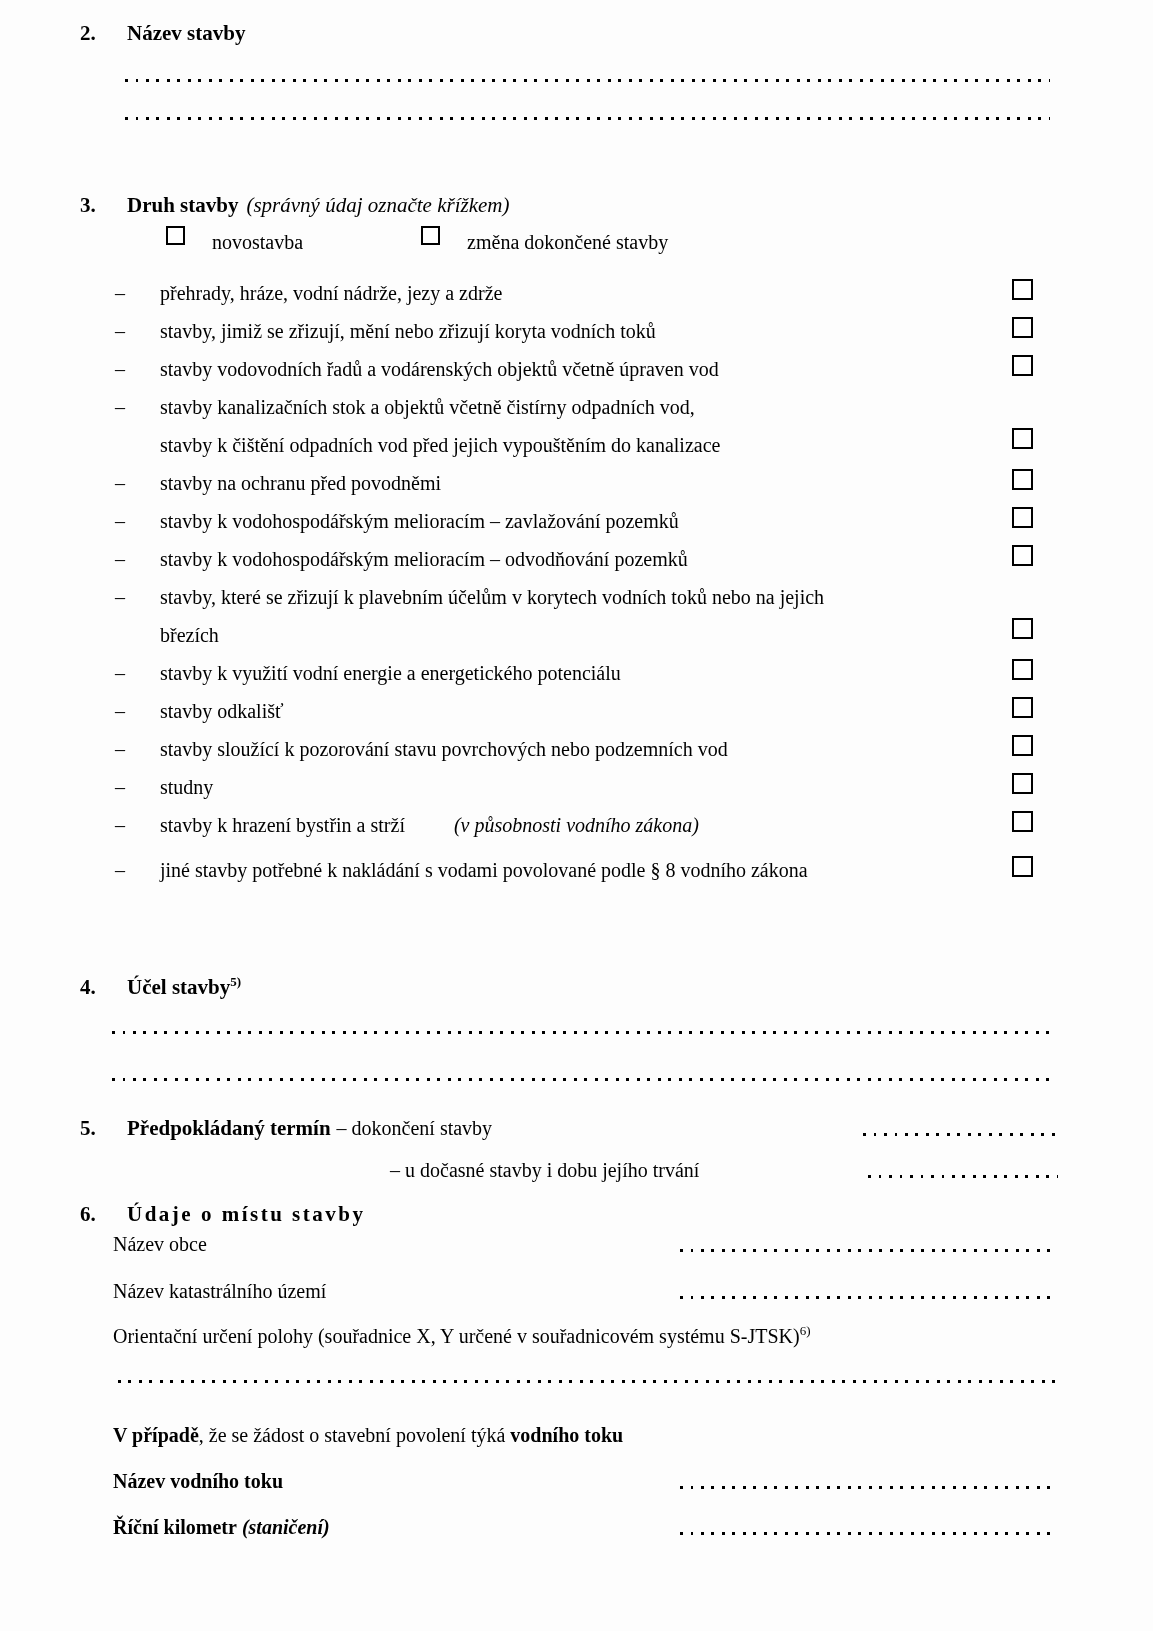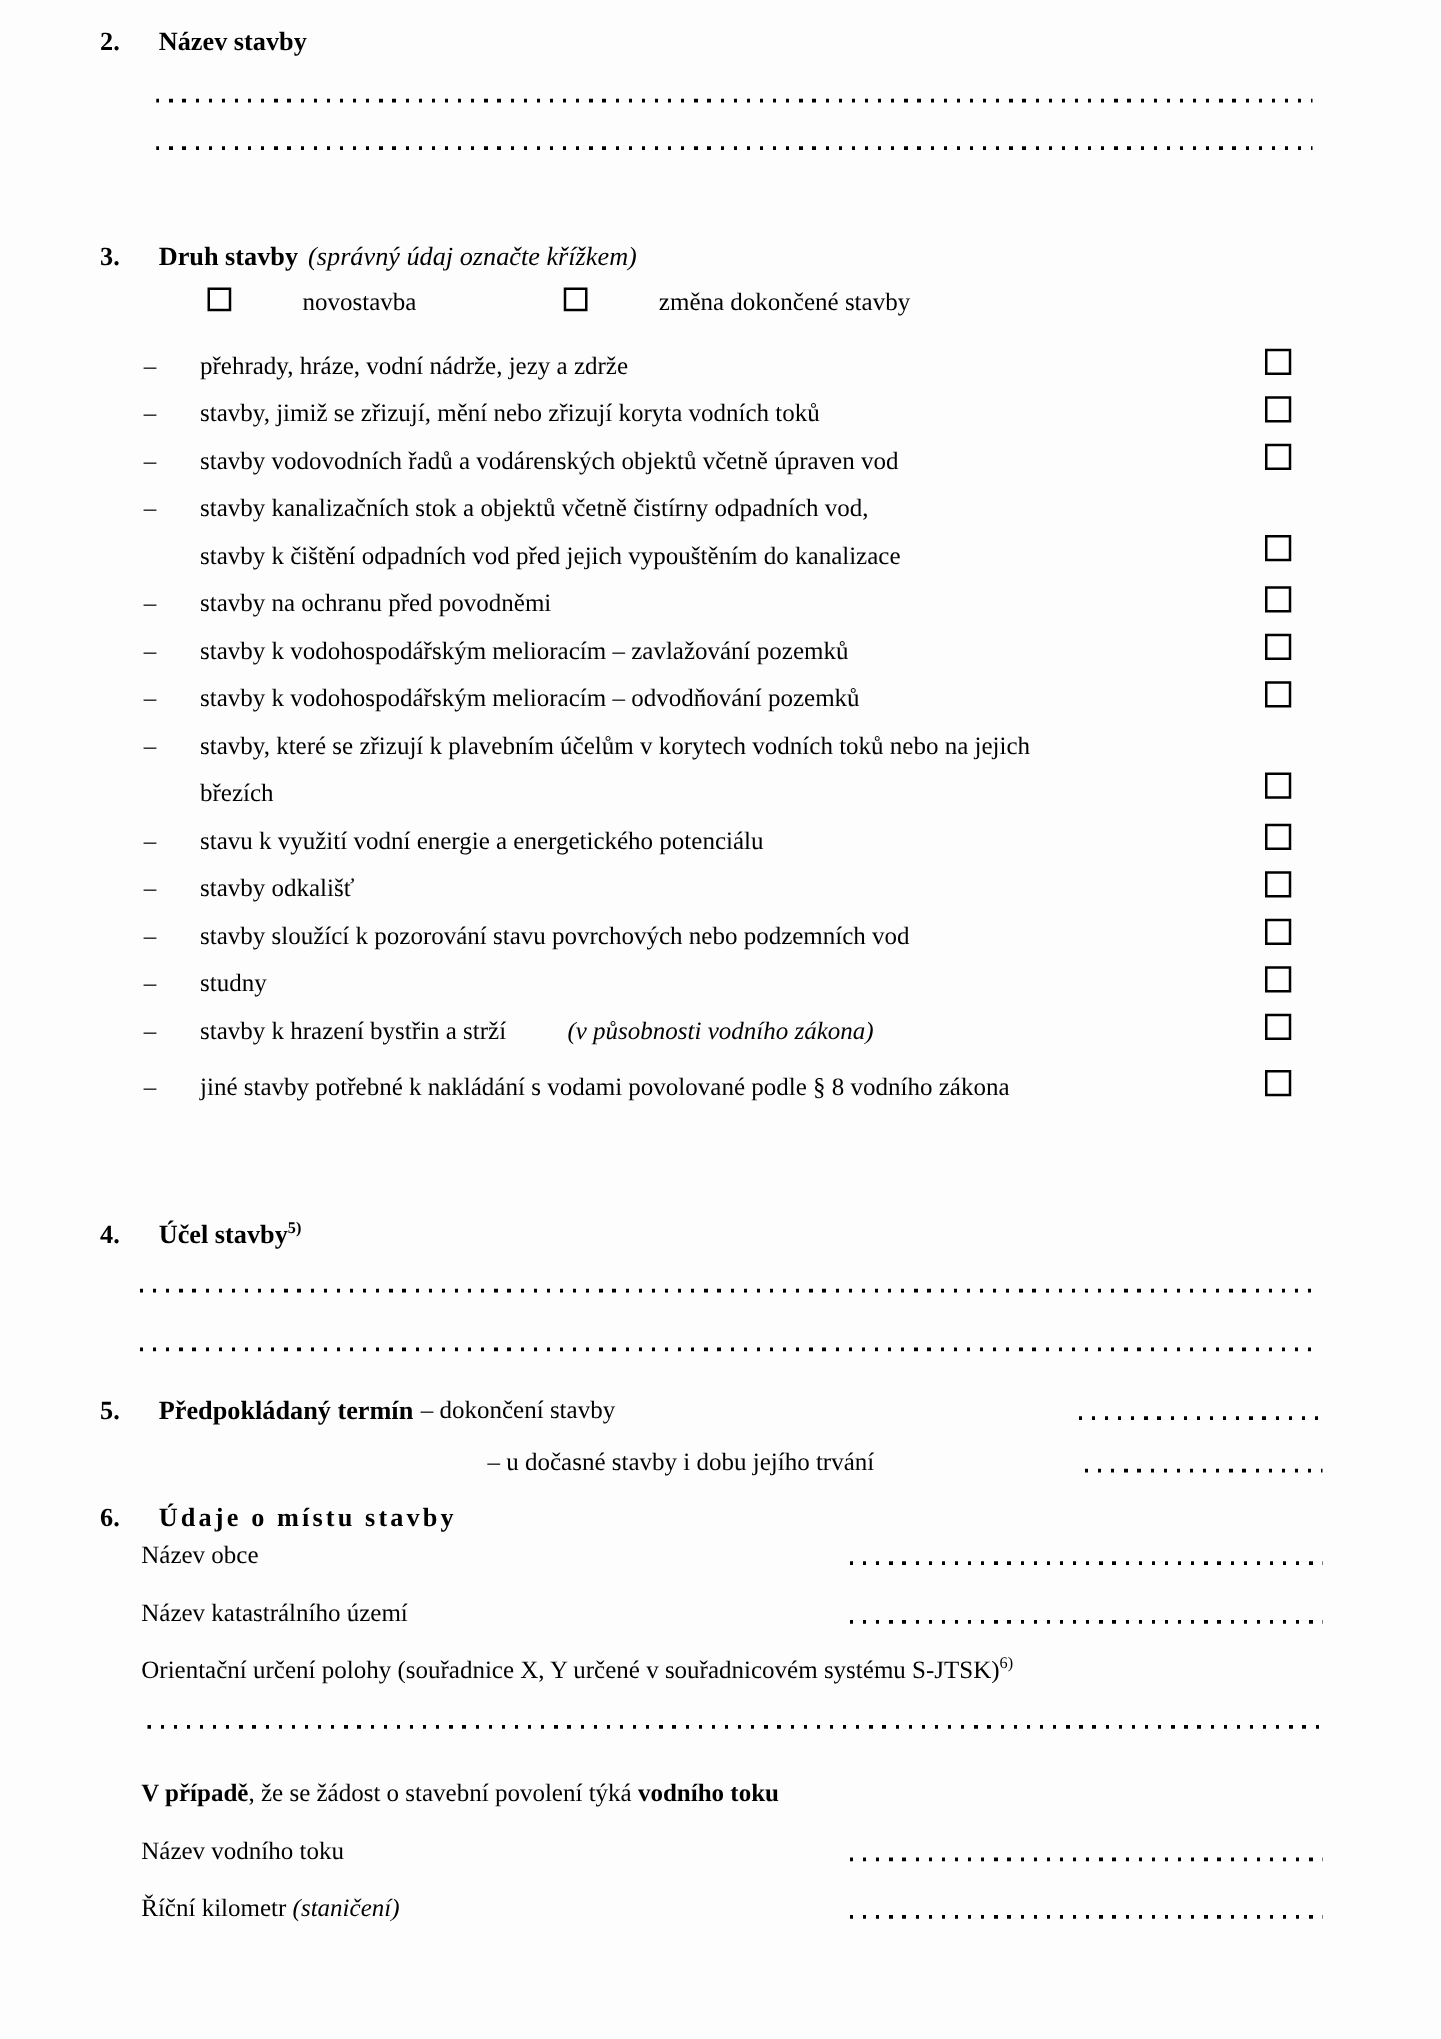--- a/index.html
+++ b/index.html
@@ -27,21 +27,21 @@
   .dotline {
     height:3px;
     background-image:repeating-linear-gradient(to right,#000 0 2.6px,transparent 2.6px 10.5px);
   }
   .dl-s2 { margin-left:45px; width:925px; }
   .dl-s4 { margin-left:32px; width:938px; }
   .dl-s6 { margin-left:38px; width:940px; }
 
   
   .options { display:flex; align-items:center; margin-left:86px; margin-top:9px; line-height:26px; }
-  .opt { display:flex; align-items:center;gap:30px; }
+  .opt { display:flex; align-items:flex-start; }
   .opt + .opt { margin-left:118px; }
   .box {
     width:15px; height:15px; flex:none;
     border:2px solid #000; background:#fff;
     transform:translateY(-3px);
   }
   .opt .olabel { margin-left:27px; }
 
   
   .items { margin-top:19px; }
@@ -86,21 +86,21 @@
   .mt-s4h   { margin-top:83px; }
   .mt-s4dl1 { margin-top:29px; }
   .mt-s4dl2 { margin-top:44px; }
   .mt-s5    { margin-top:32px; }
   .mt-s6h   { margin-top:14px; }
   .mt-f1    { }
   .mt-f2    { margin-top:17px; }
   .mt-pol   { margin-top:15px; }
   .mt-s6dl  { margin-top:29px; }
   .mt-vp    { margin-top:37px; }
-  .mt-tok   { margin-top:16px; }
+  .mt-tok   { margin-top:16px;font-weight:bold; }
 </style>
 </head>
 <body>
 
 <div class="page">
   <div class="content">
 
     <div class="heading mt-s2h">
       <span class="num">2.</span>
       <span class="htext">Název stavby</span>
@@ -161,21 +161,21 @@
     <span class="itext">stavby k vodohospodářským melioracím – odvodňování pozemků</span>
     <span class="cb"></span>
   </div>
         <div class="item two-line">
     <span class="dash">–</span>
     <span class="itext">stavby, které se zřizují k plavebním účelům v korytech vodních toků nebo na jejich<br>březích</span>
     <span class="cb"></span>
   </div>
         <div class="item">
     <span class="dash">–</span>
-    <span class="itext">stavu k využití vodní energie a energetického potenciálu</span>
+    <span class="itext">stavby k využití vodní energie a energetického potenciálu</span>
     <span class="cb"></span>
   </div>
         <div class="item">
     <span class="dash">–</span>
     <span class="itext">stavby odkališť</span>
     <span class="cb"></span>
   </div>
         <div class="item">
     <span class="dash">–</span>
     <span class="itext">stavby sloužící k pozorování stavu povrchových nebo podzemních vod</span>

